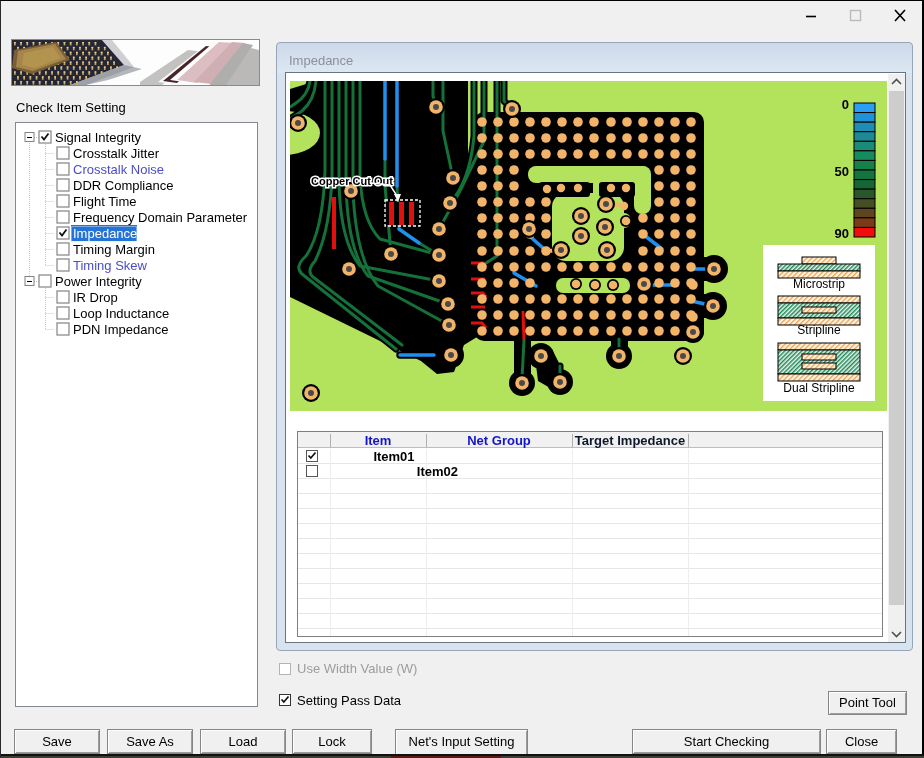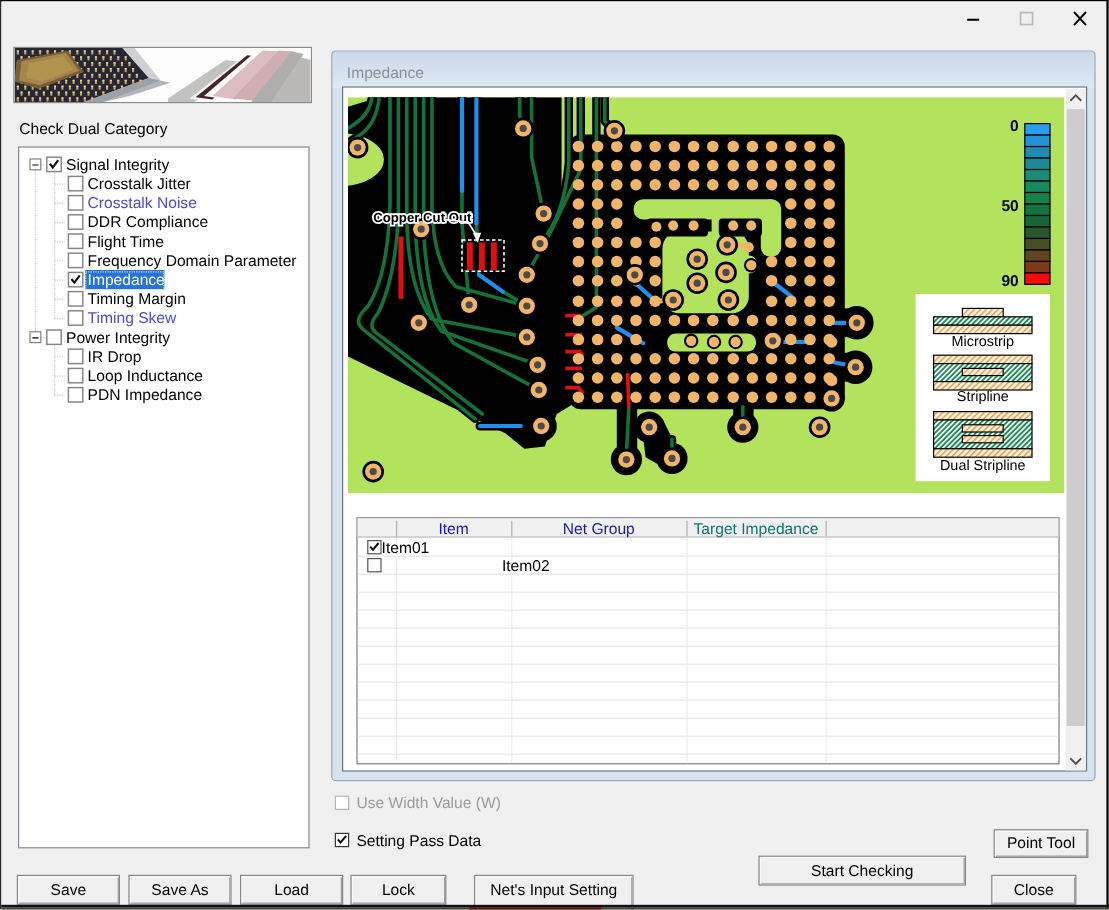--- a/index.html
+++ b/index.html
@@ -284,21 +284,21 @@
         <polygon points="128,42 176,10 194,12 150,45 128,45" fill="#c4c2c0"></polygon>
         <polygon points="146,42 190,8 199,9 160,44" fill="#fafafa"></polygon>
         <polygon points="151,41 194,6 203,7 165,43" fill="#46242a"></polygon>
         <polygon points="158,40 200,4 210,5 172,42" fill="#fdfdfd"></polygon>
         <polygon points="165,40 207,2 224,3 185,43" fill="#dcbec2"></polygon>
         <polygon points="182,42 220,2 233,3 200,44" fill="#cfafb4"></polygon>
         <polygon points="198,44 231,3 241,5 216,45 198,45" fill="#b0aeac"></polygon>
         <polygon points="214,45 239,8 247,10 247,45" fill="#bbb9b7"></polygon>
       </svg>
     </div>
-    <div class="abs" style="left:15px;top:99px;font-size:13px;color:#000">Check Dual Category</div>
+    <div class="abs" style="left:15px;top:99px;font-size:13px;color:#000">Check Item Setting</div>
     <div class="abs" style="left:14px;top:121px;width:243px;height:585px;background:#fff;border:1px solid #828790;">
       <svg width="241" height="583" viewBox="0 0 241 583" style="display:block">
         <line x1="13.5" y1="18" x2="13.5" y2="158" stroke="#c8c8c8" stroke-width="1" stroke-dasharray="1,1"></line>
         <line x1="29.5" y1="19" x2="29.5" y2="142" stroke="#c8c8c8" stroke-width="1" stroke-dasharray="1,1"></line>
         <line x1="29.5" y1="163" x2="29.5" y2="206" stroke="#c8c8c8" stroke-width="1" stroke-dasharray="1,1"></line>
         <line x1="18" y1="14.5" x2="23" y2="14.5" stroke="#c8c8c8" stroke-width="1" stroke-dasharray="1,1"></line>
         <rect x="9" y="9.5" width="9" height="9" fill="#fff" stroke="#828282"></rect>
         <line x1="11" y1="14.5" x2="16" y2="14.5" stroke="#000" stroke-width="1"></line>
         <rect x="23" y="8" width="12" height="12" fill="#fff" stroke="#848484" stroke-width="1.2"></rect>
         <path d="M25.5,13.5 L28,16.5 L32.5,10.5" fill="none" stroke="#111" stroke-width="1.8"></path>
@@ -762,28 +762,28 @@
         <text x="529" y="311" text-anchor="middle" font-family="Liberation Sans, sans-serif" font-size="12" fill="#000">Dual Stripline</text>
       </svg>
     </div>
     <div class="abs" style="left:887px;top:73px;width:17px;height:568px;background:#f0f0f0;">
       <svg width="17" height="568" viewBox="0 0 17 568" style="display:block">
         <polyline points="4,10 8.5,5.5 13,10" fill="none" stroke="#505050" stroke-width="1.6"></polyline>
         <rect x="1" y="17" width="15" height="514" fill="#cdcdcd"></rect>
         <polyline points="4,558 8.5,562.5 13,558" fill="none" stroke="#505050" stroke-width="1.6"></polyline>
       </svg>
     </div>
-    <div class="abs" style="left:296px;top:430px;width:586px;height:206px;background:#fff;border:1px solid #7e7e7e;">
+    <div class="abs" style="left:296px;top:430px;width:586px;height:206px;background:#fff;border:1px solid #7e7e7e;font-weight:bold;">
       <div class="abs" style="left:0;top:0;width:584px;height:16px;background:#f1f1f1;border-bottom:1px solid #bdbdbd;"></div>
       <div class="abs" style="left:32px;top:2px;width:1px;height:13px;background:#b0b0b0"></div>
       <div class="abs" style="left:32px;top:1px;width:96px;text-align:center;font-size:13px;color:#1414c8">Item</div>
       <div class="abs" style="left:128px;top:2px;width:1px;height:13px;background:#b0b0b0"></div>
       <div class="abs" style="left:128px;top:1px;width:146px;text-align:center;font-size:13px;color:#1414c8">Net Group</div>
       <div class="abs" style="left:274px;top:2px;width:1px;height:13px;background:#b0b0b0"></div>
-      <div class="abs" style="left:274px;top:1px;width:116px;text-align:center;font-size:13px;color:#0f766e">Target Impedance</div>
+      <div class="abs" style="left:274px;top:1px;width:116px;text-align:center;font-size:13px;color:#0f172a">Target Impedance</div>
       <div class="abs" style="left:390px;top:2px;width:1px;height:13px;background:#b0b0b0"></div>
       <div class="abs" style="left:0;top:31px;width:584px;height:1px;background:#e6e6e6"></div>
       <div class="abs" style="left:0;top:46px;width:584px;height:1px;background:#e6e6e6"></div>
       <div class="abs" style="left:0;top:61px;width:584px;height:1px;background:#e6e6e6"></div>
       <div class="abs" style="left:0;top:76px;width:584px;height:1px;background:#e6e6e6"></div>
       <div class="abs" style="left:0;top:91px;width:584px;height:1px;background:#e6e6e6"></div>
       <div class="abs" style="left:0;top:106px;width:584px;height:1px;background:#e6e6e6"></div>
       <div class="abs" style="left:0;top:121px;width:584px;height:1px;background:#e6e6e6"></div>
       <div class="abs" style="left:0;top:136px;width:584px;height:1px;background:#e6e6e6"></div>
       <div class="abs" style="left:0;top:151px;width:584px;height:1px;background:#e6e6e6"></div>
@@ -793,34 +793,34 @@
       <div class="abs" style="left:32px;top:17px;width:1px;height:187px;background:#ededed"></div>
       <div class="abs" style="left:128px;top:17px;width:1px;height:187px;background:#ededed"></div>
       <div class="abs" style="left:274px;top:17px;width:1px;height:187px;background:#ededed"></div>
       <div class="abs" style="left:390px;top:17px;width:1px;height:187px;background:#ededed"></div>
       <div class="abs" style="left:8px;top:18px;width:12px;height:12px;border:1px solid #555;background:#fff">
         <svg width="10" height="10" viewBox="0 0 10 10" style="display:block">
           <path d="M1.5,4.5 L3.8,7 L8.5,1.5" fill="none" stroke="#111" stroke-width="1.7"></path>
         </svg>
       </div>
       <div class="abs" style="left:8px;top:33px;width:12px;height:12px;border:1px solid #555;background:#fff"></div>
-      <div class="abs" style="left:20px;top:17px;width:128px;text-align:left;font-size:13px;color:#000">Item01</div>
+      <div class="abs" style="left:32px;top:17px;width:128px;text-align:center;font-size:13px;color:#000">Item01</div>
       <div class="abs" style="left:32px;top:32px;width:128px;text-align:right;font-size:13px;color:#000">Item02</div>
     </div>
     <div class="abs" style="left:278px;top:662px;width:12px;height:12px;border:1px solid #b4b4b4;background:#fff"></div>
     <div class="abs" style="left:296px;top:660px;font-size:13px;color:#9c9c9c">Use Width Value (W)</div>
     <div class="abs" style="left:278px;top:693px;width:12px;height:12px;border:1px solid #333;background:#fff">
       <svg width="10" height="10" viewBox="0 0 10 10" style="display:block">
         <path d="M1.5,4.5 L3.8,7 L8.5,1.5" fill="none" stroke="#111" stroke-width="1.7"></path>
       </svg>
     </div>
     <div class="abs" style="left:296px;top:692px;font-size:13px;color:#000">Setting Pass Data</div>
     <div class="abs btn3d" style="left:827px;top:690px;width:79px;height:24px;line-height:22px">Point Tool</div>
     <div class="abs btn3d" style="left:13px;top:728px;width:86px;height:25px;line-height:23px">Save</div>
     <div class="abs btn3d" style="left:106px;top:728px;width:86px;height:25px;line-height:23px">Save As</div>
     <div class="abs btn3d" style="left:199px;top:728px;width:86px;height:25px;line-height:23px">Load</div>
     <div class="abs btn3d" style="left:291px;top:728px;width:80px;height:25px;line-height:23px">Lock</div>
     <div class="abs btn3d" style="left:394px;top:728px;width:133px;height:33px;line-height:23px">Net's Input Setting</div>
-    <div class="abs btn3d" style="left:631px;top:712px;width:173px;height:25px;line-height:23px">Start Checking</div>
+    <div class="abs btn3d" style="left:631px;top:728px;width:189px;height:25px;line-height:23px">Start Checking</div>
     <div class="abs btn3d" style="left:825px;top:728px;width:71px;height:25px;line-height:23px">Close</div>
     <div class="abs" style="left:0;top:753px;width:924px;height:2px;background:#111"></div>
     <div class="abs" style="left:0;top:755px;width:924px;height:3px;background:#3d4030"></div>
     <div class="abs" style="left:390px;top:755px;width:110px;height:3px;background:#5a1a14"></div>
   </div>
 </body></html>

